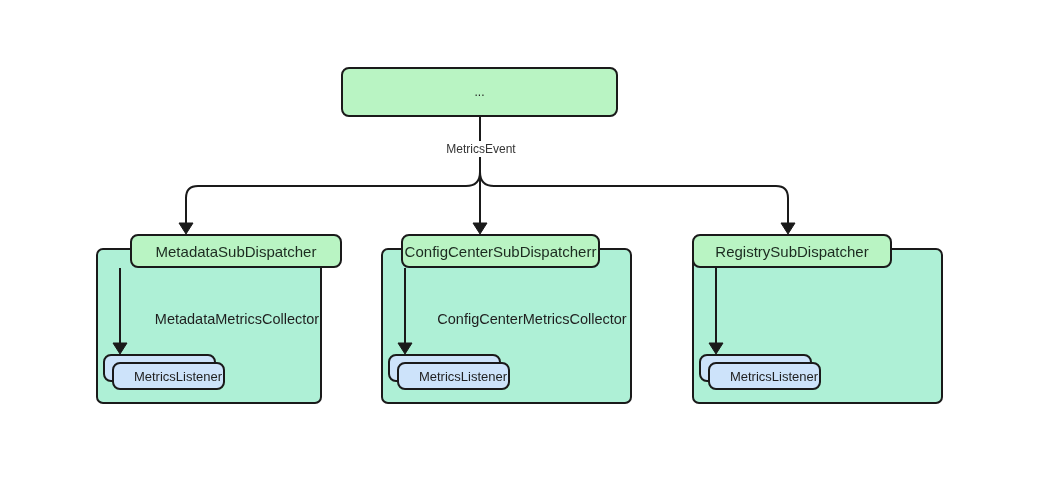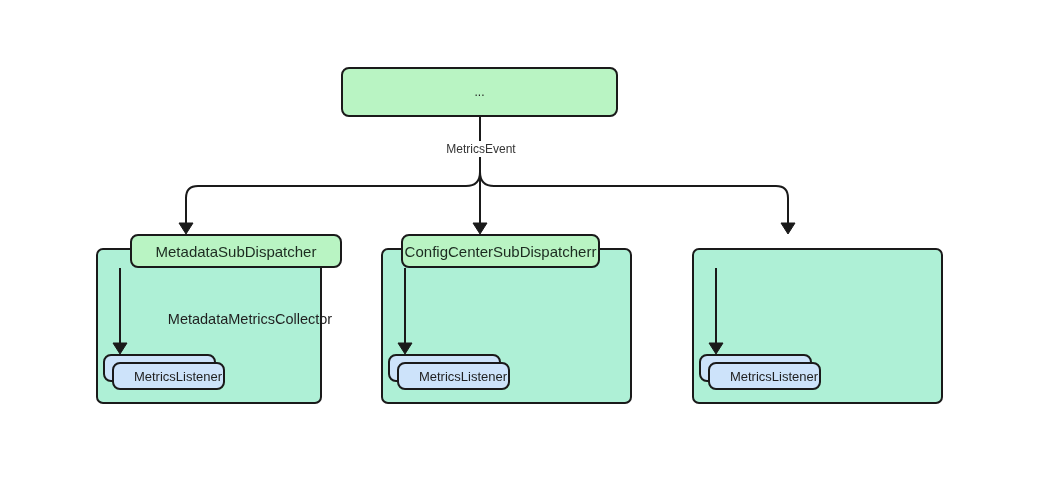--- a/index.html
+++ b/index.html
@@ -75,21 +75,20 @@
   .t3 { left: 692px; width: 200px; }
 
   
   .collector-label {
     position: absolute;
     top: 311px;
     transform: translateX(-50%);
     font-size: 14.5px;
     color: #1f1f1f;
     white-space: nowrap;
-    margin-left: 13px;
   }
   .cl1 { left: 237px; }
   .cl2 { left: 532px; }
   .cl3 { left: 852px; }
 
   
   .listener-back, .listener-front {
     position: absolute;
     width: 113px; height: 28px;
     background: #cde3fa;
@@ -141,19 +140,21 @@
   </div>
 
   <div class="edge-label">MetricsEvent</div>
 
   <div class="tab t1">MetadataSubDispatcher</div>
   <div class="collector-label cl1">MetadataMetricsCollector</div>
   <div class="listener-back lb1"></div>
   <div class="listener-front lf1">MetricsListener</div>
 
   <div class="tab t2">ConfigCenterSubDispatcherr</div>
+  <div class="collector-label cl2">ConfigCenterMetricsCollector</div>
   <div class="listener-back lb2"></div>
   <div class="listener-front lf2">MetricsListener</div>
 
+  <div class="tab t3">RegistrySubDispatcher</div>
   <div class="listener-back lb3"></div>
   <div class="listener-front lf3">MetricsListener</div>
 
 </div>
 
 </body></html>

